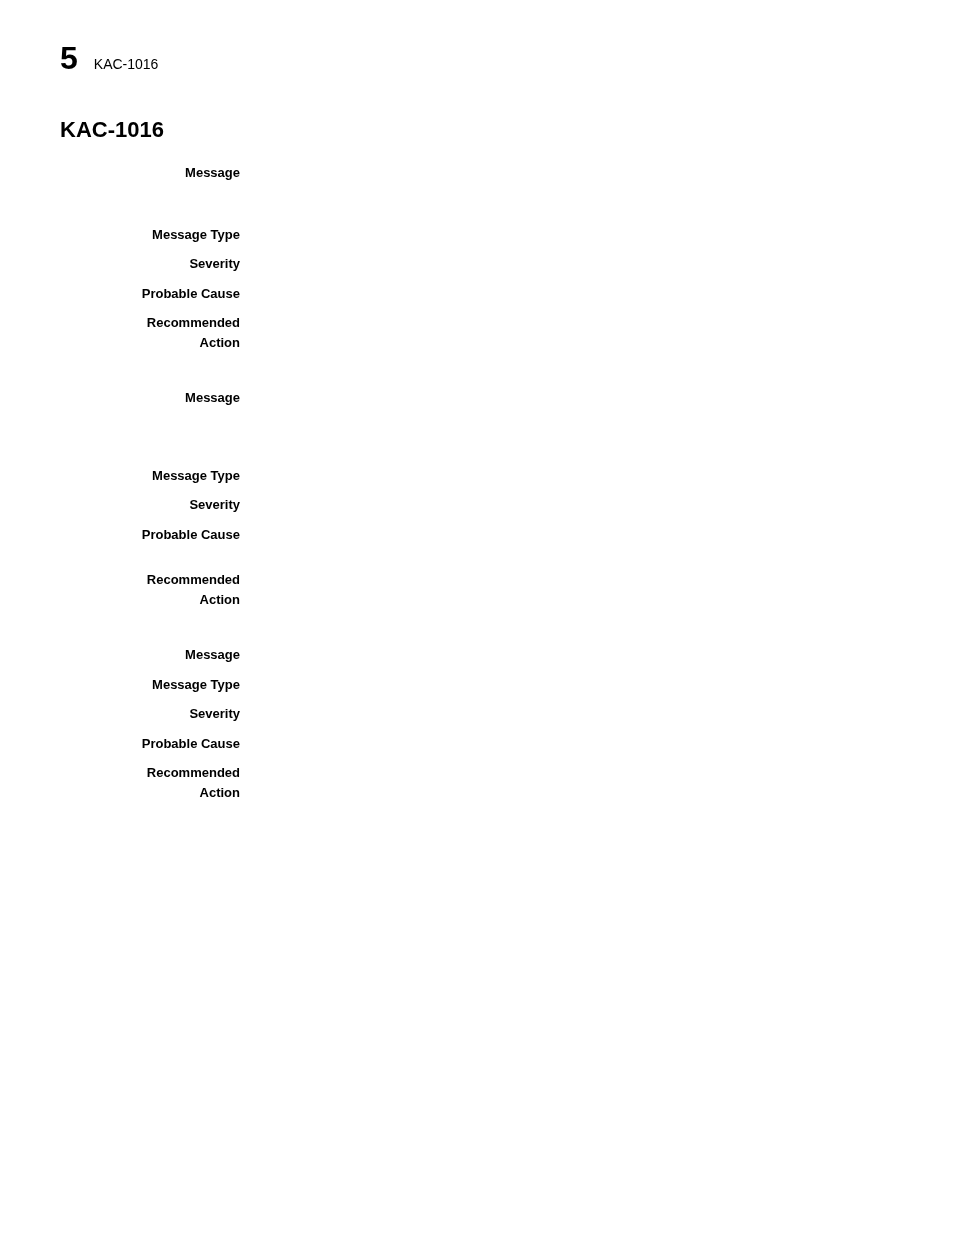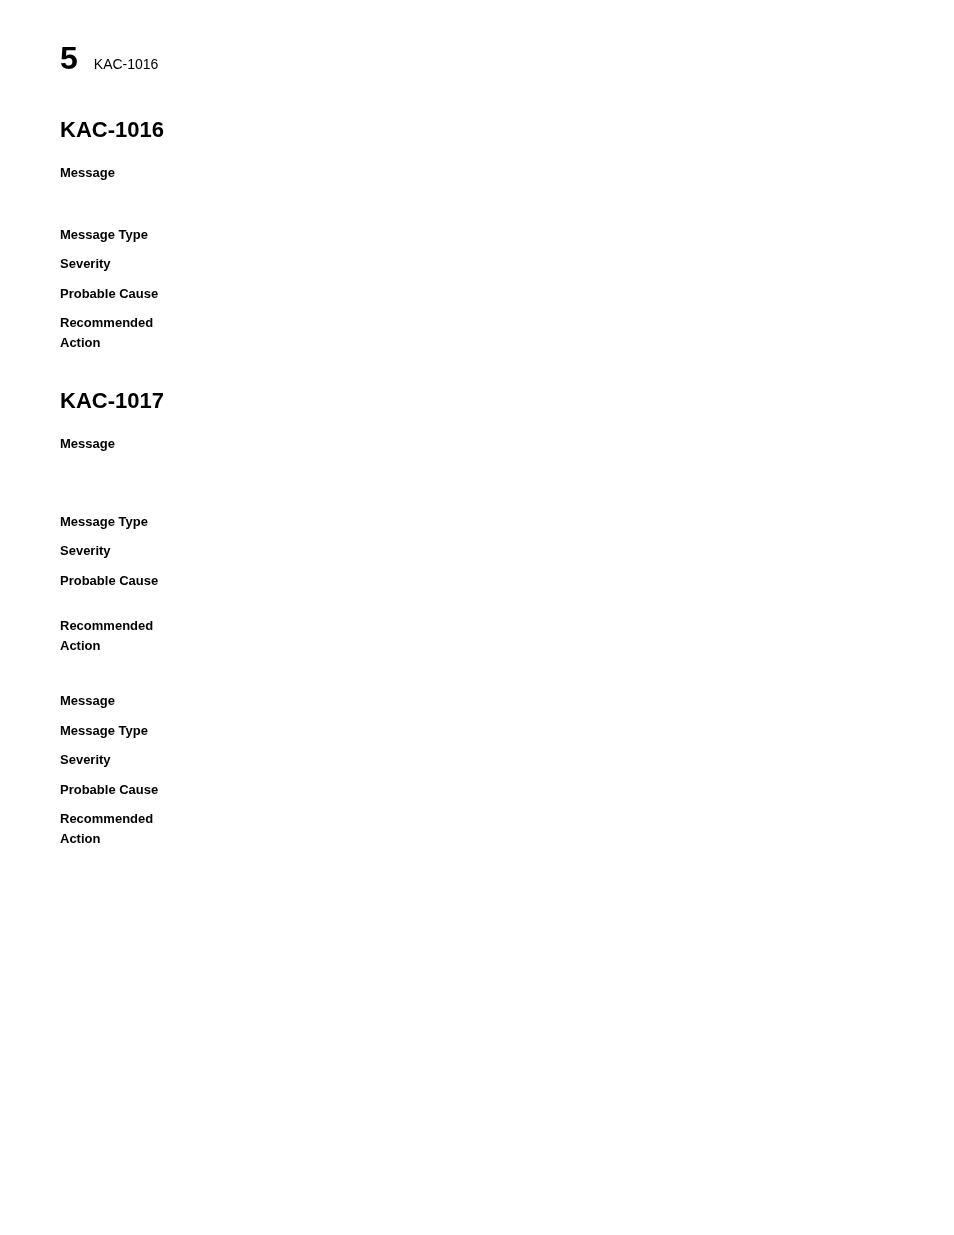--- a/index.html
+++ b/index.html
@@ -45,21 +45,21 @@
     }
 
     .field-row {
       display: flex;
       margin-bottom: 10px;
     }
 
     .field-label {
       width: 200px;
       min-width: 200px;
-      text-align: left;
+      text-align: right;
       padding-right: 20px;
       font-size: 13px;
       font-weight: bold;
       line-height: 1.5;
     }
 
     .field-value {
       flex: 1;
       font-size: 13px;
       line-height: 1.5;
@@ -103,21 +103,20 @@
     <div class="field-value"></div>
   </div>
 
   <div class="field-row">
     <div class="field-label">Recommended<br>Action</div>
     <div class="field-value"></div>
   </div>
 </div>
 
 <div class="section">
-  <div class="section-title">KAC-1017</div>
 
   <div class="field-row">
     <div class="field-label">Message</div>
     <div class="field-value"></div>
   </div>
 
   <div class="spacer"></div>
   <div class="spacer"></div>
   <div class="spacer"></div>
 

